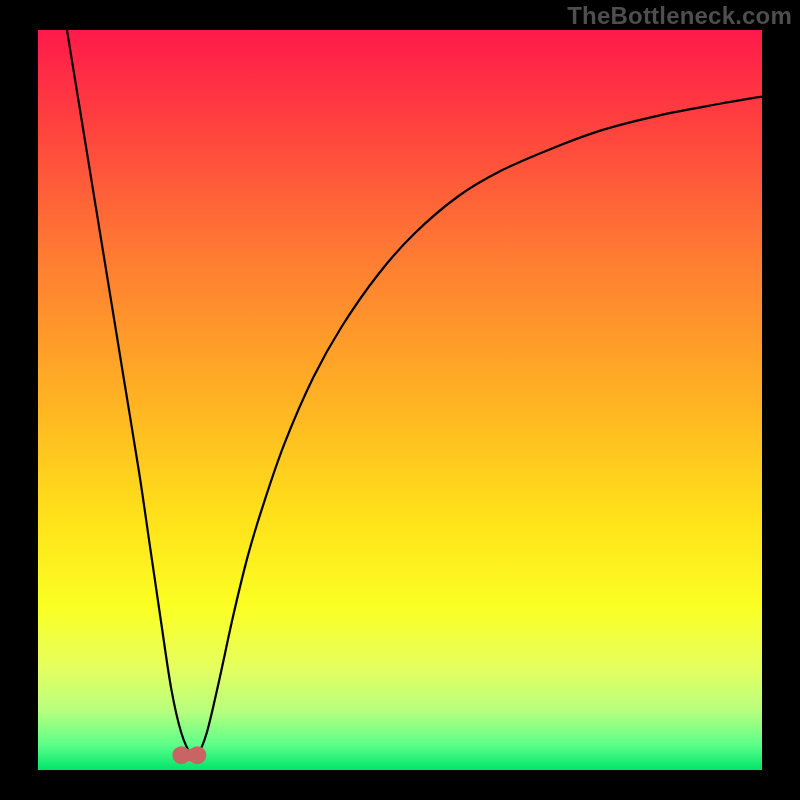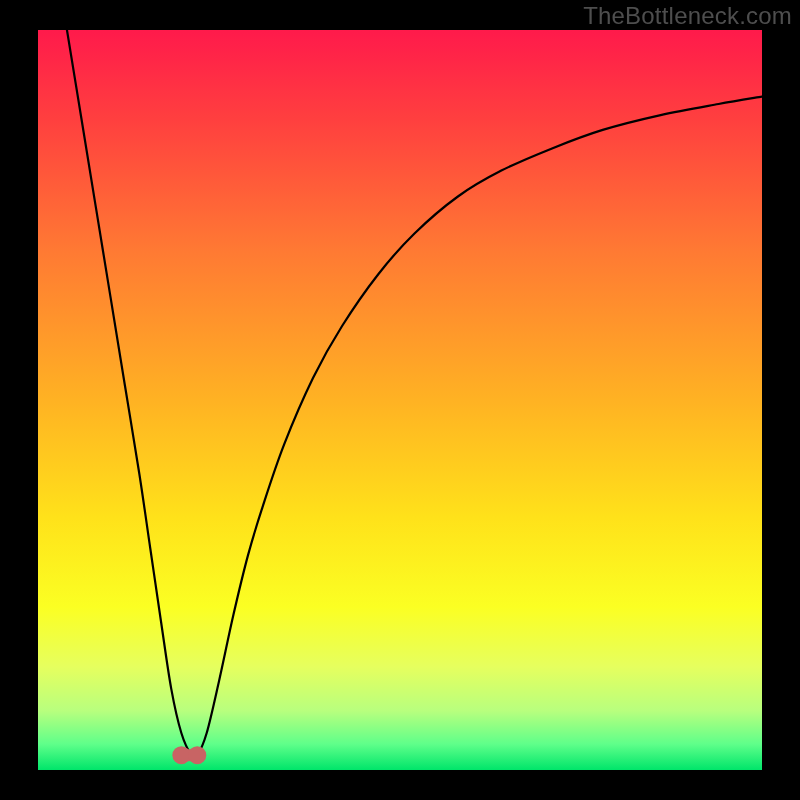--- a/index.html
+++ b/index.html
@@ -16,21 +16,21 @@
     width: 800px;
     height: 800px;
     background: #000;
   }
   .watermark {
     position: absolute;
     top: 2px;
     right: 8px;
     color: #4e4e4e;
     font-size: 24px;
-    font-weight: 400;
+    font-weight: 700;
     letter-spacing: 0.2px;
     z-index: 10;
   }
   .plot-wrap {
     position: absolute;
     left: 38px;
     top: 30px;
     width: 724px;
     height: 740px;
   }

